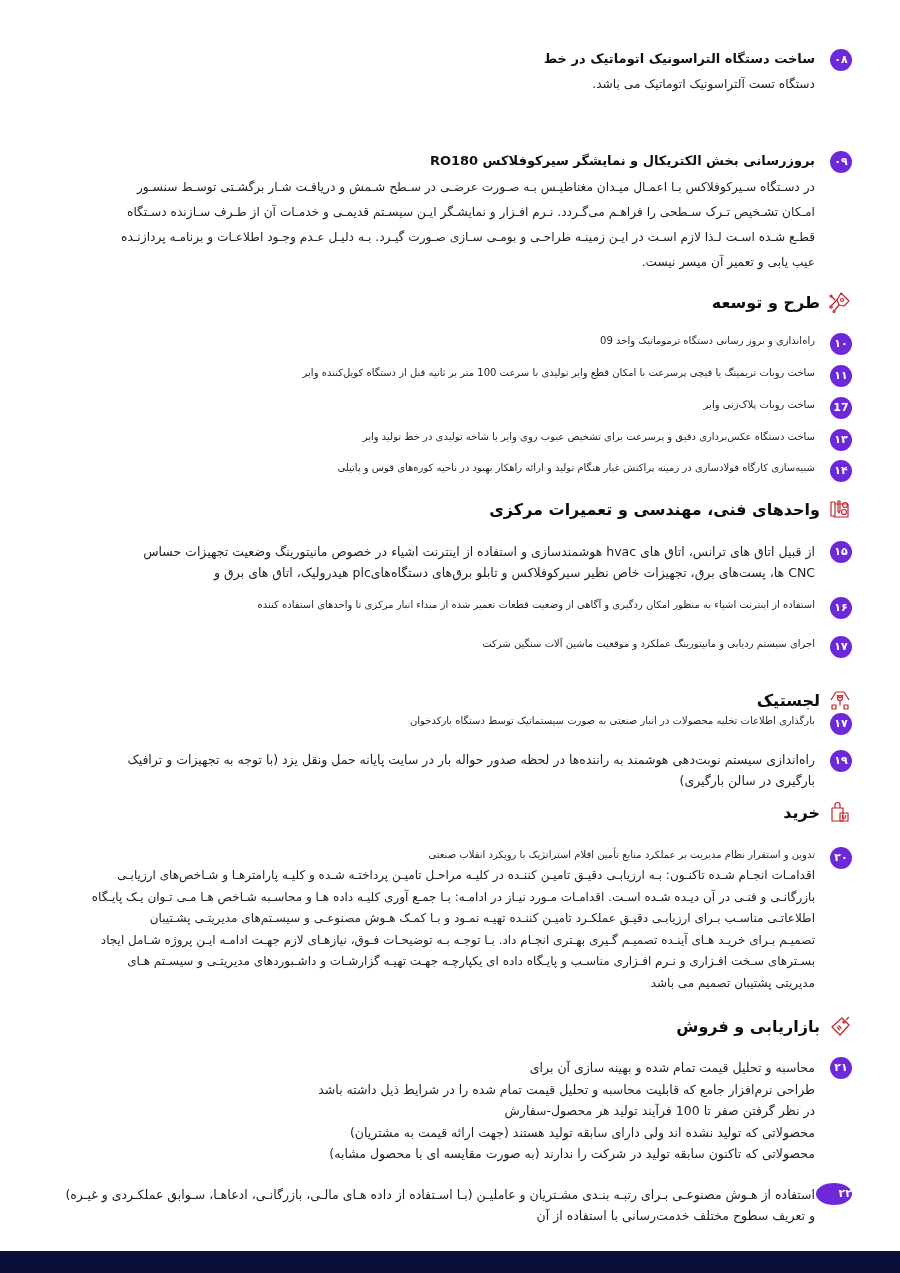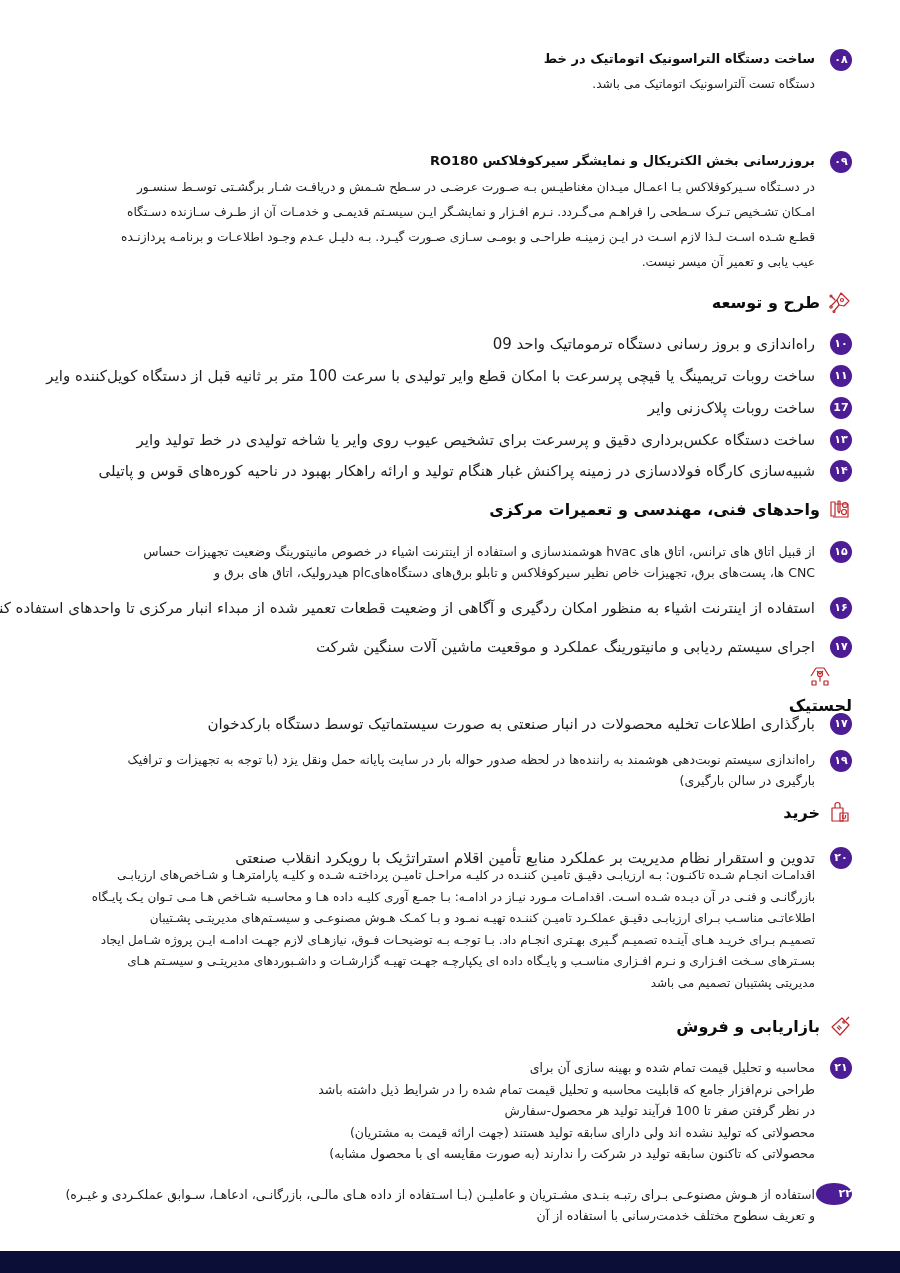--- a/index.html
+++ b/index.html
@@ -9,21 +9,21 @@
     font-family: "DejaVu Sans", "Liberation Sans", sans-serif;
     color: #1a1a1a;
     direction: rtl;
   }
   .page { position: absolute; top: 0; right: 0; width: 900px; height: 1273px; }
 
   .badge {
     position: absolute;
     width: 22px; height: 22px;
     border-radius: 50%;
-    background: #4c1d95;
+    background: #6d28d9;
     color: #fff;
     font-size: 11px;
     font-weight: bold;
     line-height: 22px;
     text-align: center;
     direction: rtl;
   }
   .item-title {
     position: absolute;
     font-size: 13px;
@@ -35,21 +35,21 @@
     position: absolute;
     font-size: 12.2px;
     line-height: 25px;
     text-align: justify;
     text-align-last: right;
     color: #1e1e1e;
   }
   .para span { display: block; white-space: nowrap; }
   .line {
     position: absolute;
-    font-size: 15px;
+    font-size: 10px;
     white-space: nowrap;
     color: #1e1e1e;
   }
   .multi {
     position: absolute;
     font-size: 12.5px;
     line-height: 21px;
     color: #1e1e1e;
   }
   .multi span { display: block; white-space: nowrap; }
@@ -144,21 +144,21 @@
     <span>از قبیل اتاق های ترانس، اتاق های hvac هوشمندسازی و استفاده از اینترنت اشیاء در خصوص مانیتورینگ وضعیت تجهیزات حساس</span>
     <span>CNC ها، پست‌های برق، تجهیزات خاص نظیر سیرکوفلاکس و تابلو برق‌های دستگاه‌هایplc هیدرولیک، اتاق های برق و</span>
   </div>
 
   <div class="badge" style="top:597px; right:48px;">۱۶</div>
   <div class="line" style="top:599px; right:85px;">استفاده از اینترنت اشیاء به منظور امکان ردگیری و آگاهی از وضعیت قطعات تعمیر شده از مبداء انبار مرکزی تا واحدهای استفاده کننده</div>
 
   <div class="badge" style="top:636px; right:48px;">۱۷</div>
   <div class="line" style="top:638px; right:85px;">اجرای سیستم ردیابی و مانیتورینگ عملکرد و موقعیت ماشین آلات سنگین شرکت</div>
 
-  <div class="sec-head" style="top:664px;flex-direction:column;">
+  <div class="sec-head" style="top:688px;">
     <span class="sec-icon">
       <svg width="24" height="24" viewBox="0 0 24 24" fill="none" stroke="#c0272d" stroke-width="1.2" stroke-linejoin="round">
         <path d="M8 4h8l5 8M8 4L3 12"></path>
           <circle cx="12" cy="10" r="2.5"></circle>
           <path d="M12 12.5v5M9 7l3 3 3-3"></path>
           <path d="M4 17h4v4H4zM16 17h4v4h-4z"></path>
       </svg>
     </span>
     <span class="sec-title">لجستیک</span>
   </div>

